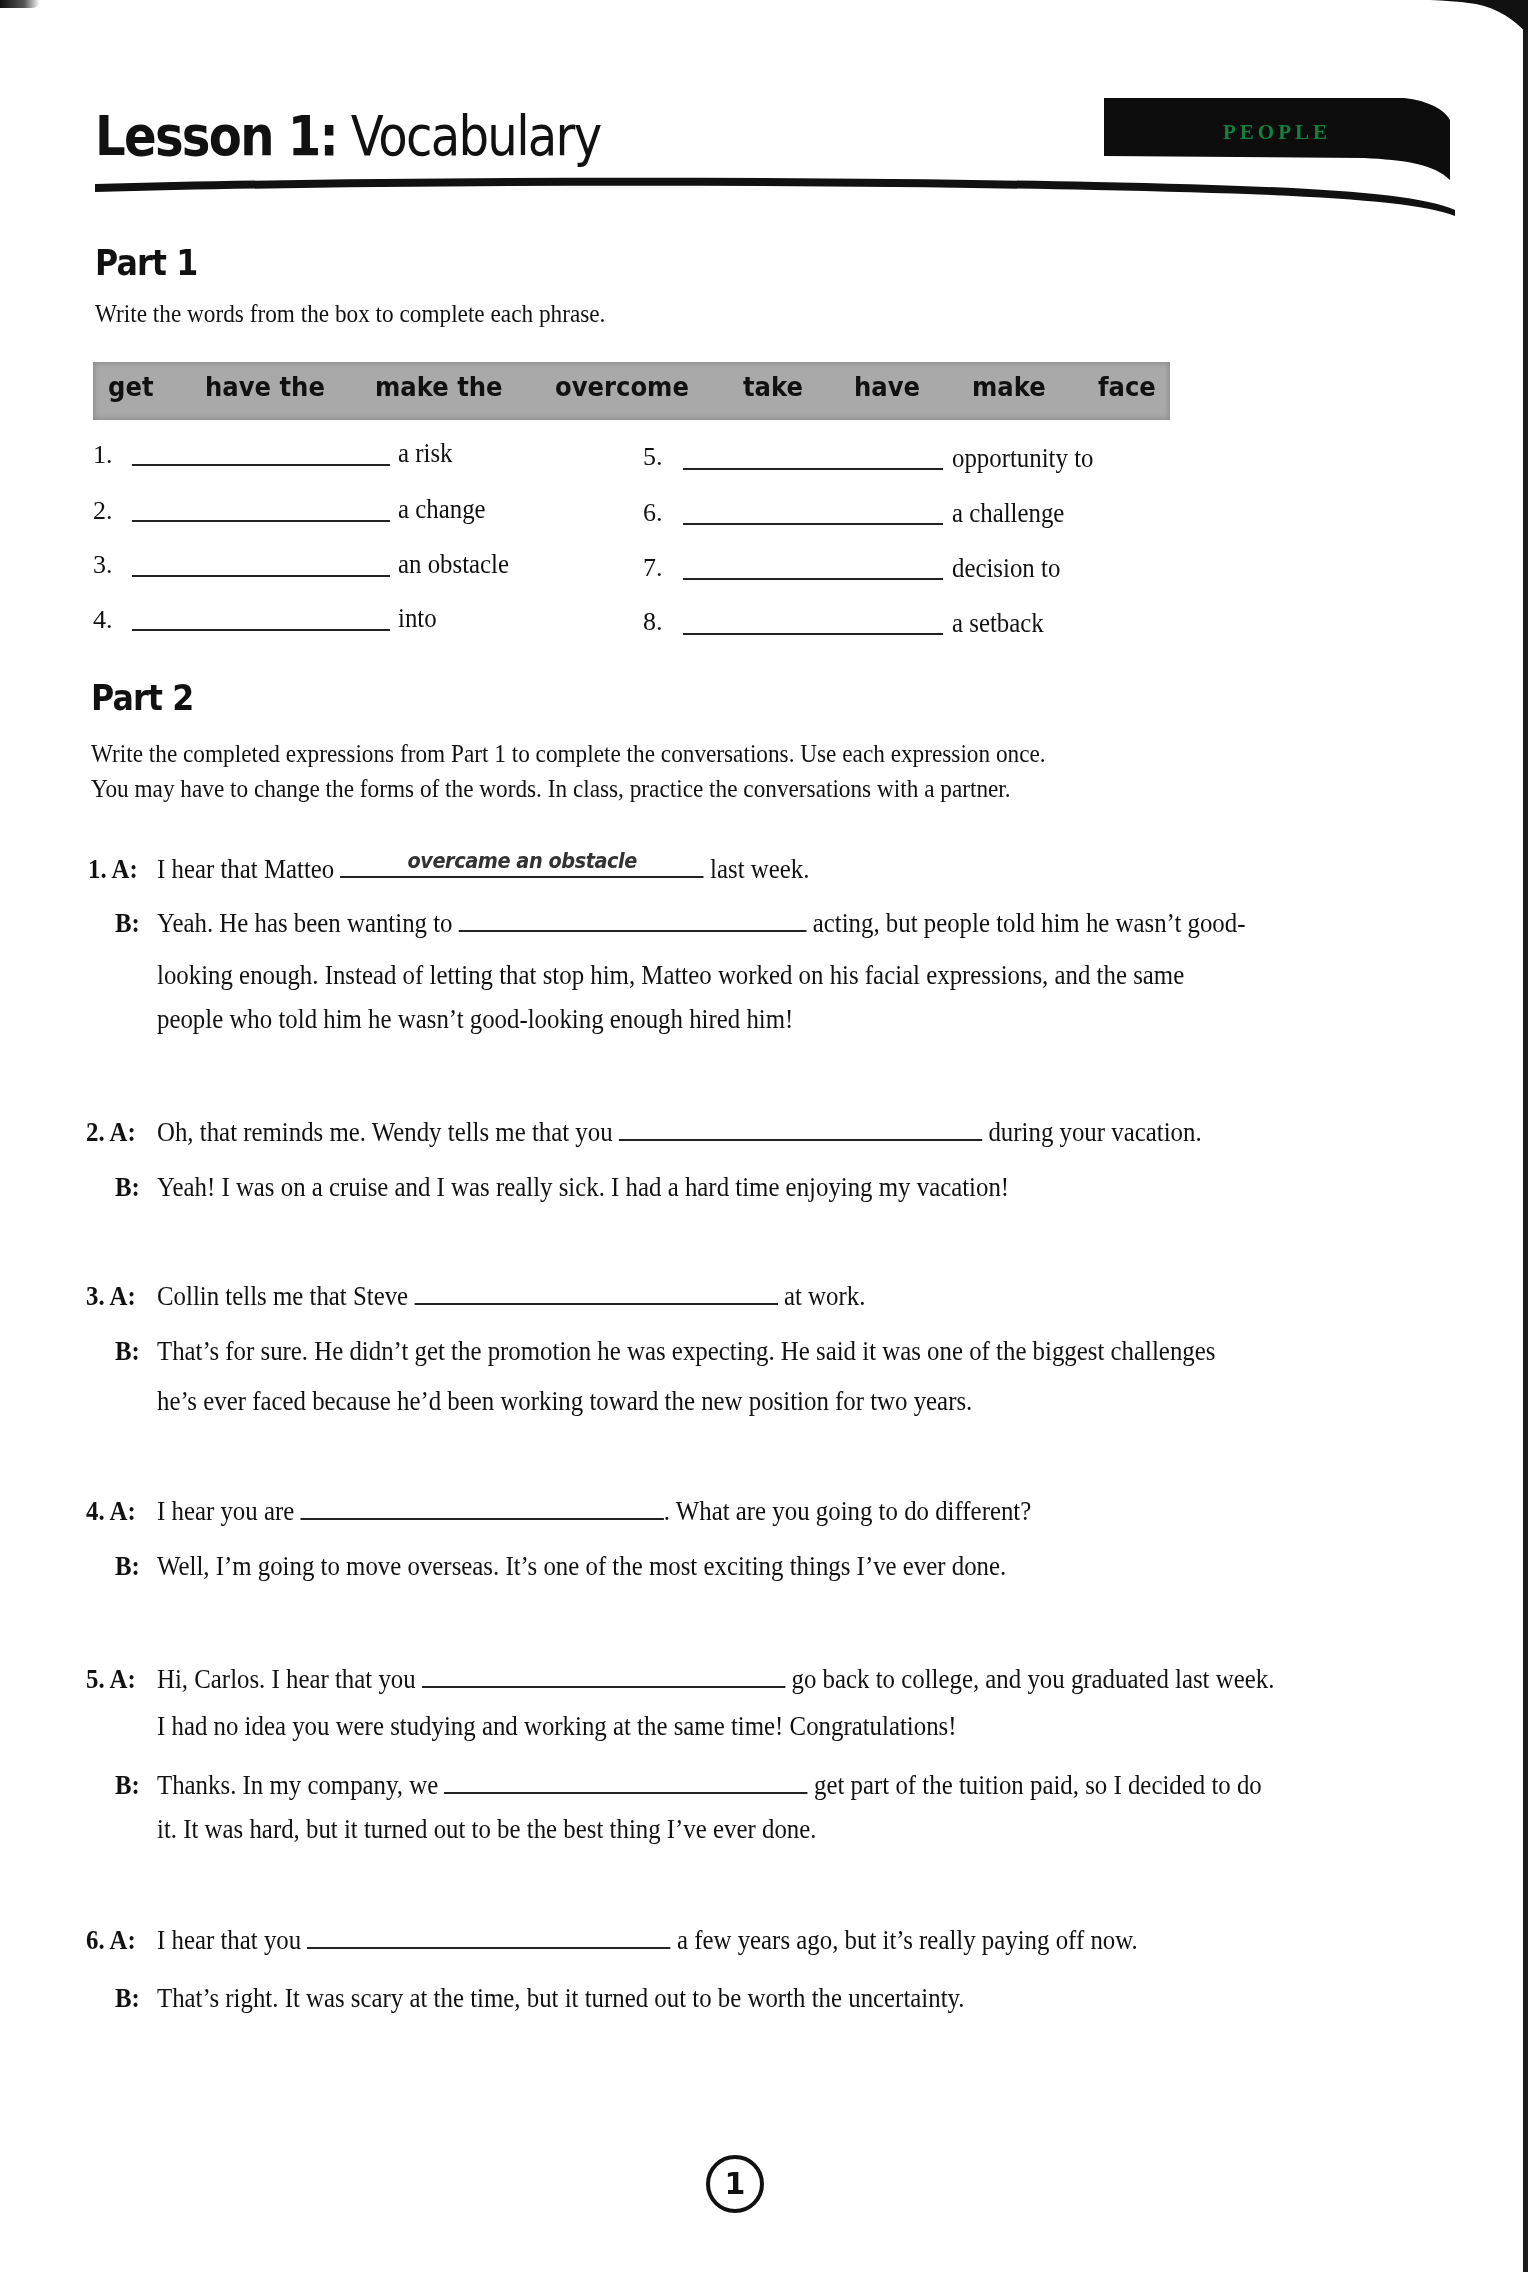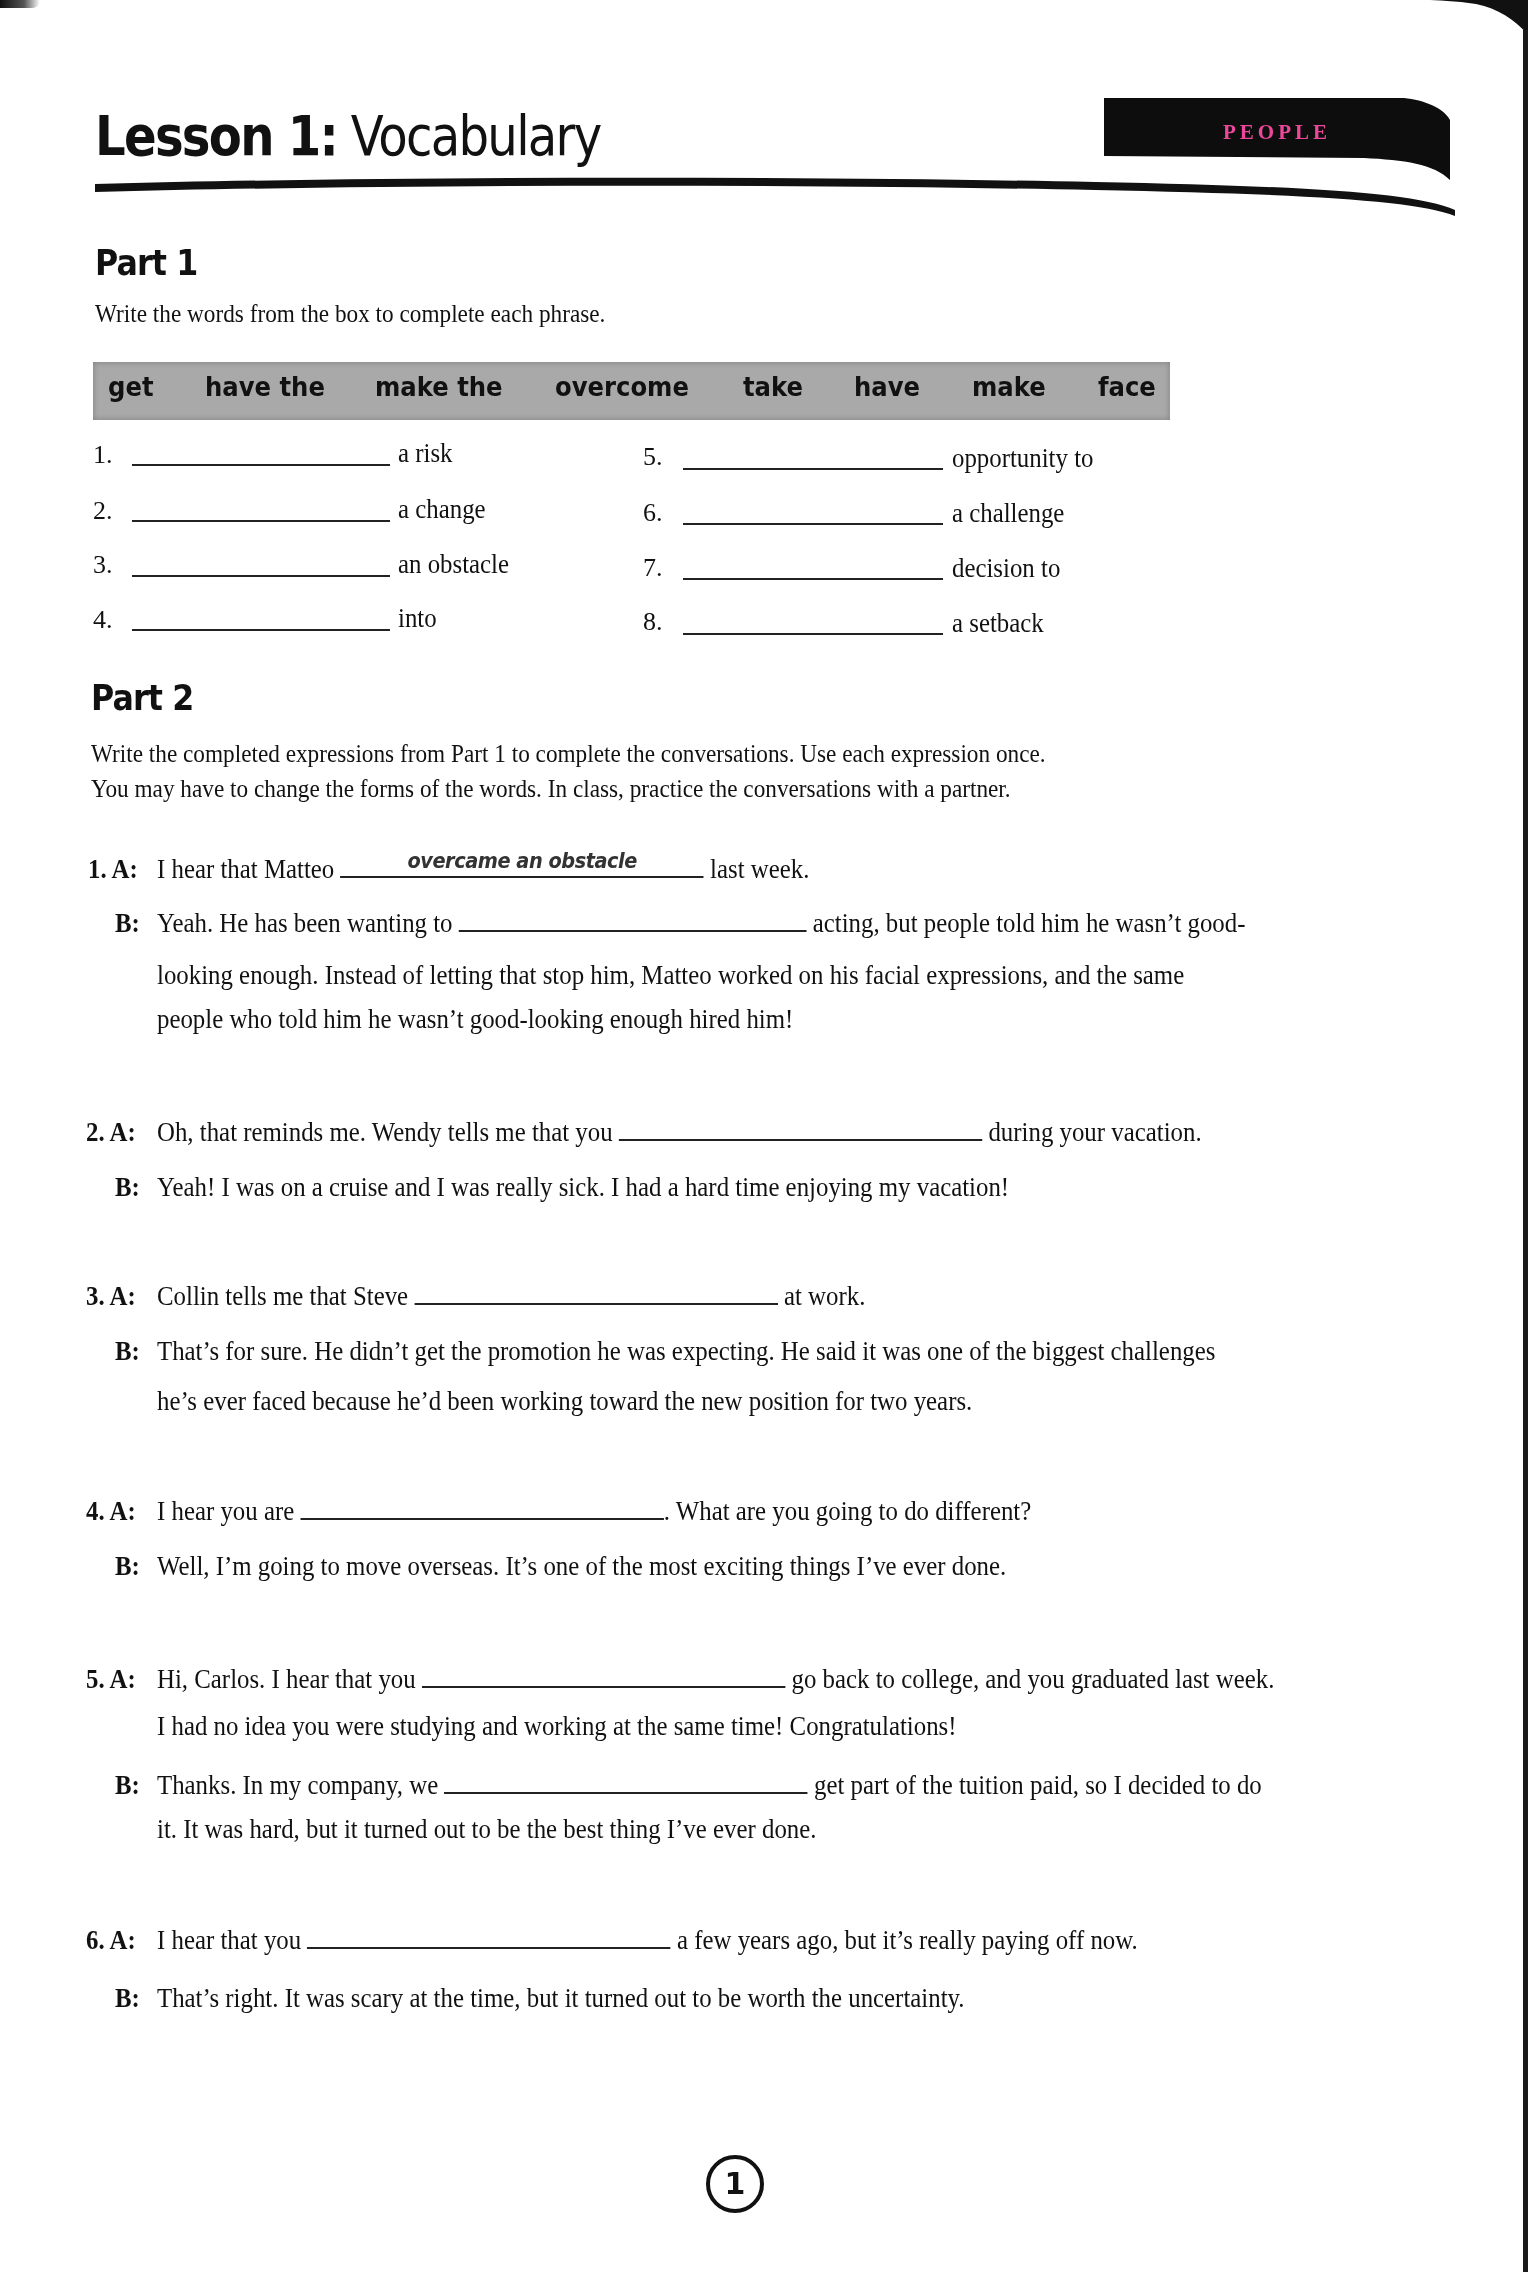--- a/index.html
+++ b/index.html
@@ -12,21 +12,21 @@
   .page-edge-fade { position: absolute; left: 1528px; top: 0; width: 8px; height: 2272px; background: #fff; }
 
   .sans { font-family: "DejaVu Sans", "Liberation Sans", sans-serif; }
   .serif { font-family: "Liberation Serif", "DejaVu Serif", serif; }
 
   .title { position: absolute; left: 95px; top: 103px; font-size: 56px; letter-spacing: -2px; white-space: nowrap; transform: scaleX(0.86); transform-origin: left top; }
   .title .bold { font-weight: bold; }
   .title .light { font-weight: normal; }
 
   .banner { position: absolute; left: 1104px; top: 98px; width: 346px; height: 82px; }
-  .banner-text { position: absolute; left: 1104px; top: 120px; width: 346px; text-align: center; color: #ec4899; font-size: 21px; font-weight: bold; letter-spacing: 4px; }
+  .banner-text { position: absolute; left: 1104px; top: 120px; width: 346px; text-align: center; color: #15803d; font-size: 21px; font-weight: bold; letter-spacing: 4px; }
 
   .title-rule { position: absolute; left: 95px; top: 170px; width: 1360px; height: 50px; }
 
   .h-part { position: absolute; font-size: 36px; font-weight: bold; letter-spacing: -1px; transform: scaleX(0.88); transform-origin: left top; }
   .instr { position: absolute; font-size: 25px; white-space: nowrap; transform: scaleX(0.93); transform-origin: left top; }
 
   .wordbox { position: absolute; left: 93px; top: 362px; width: 1077px; height: 58px; background: #a9a9a9; box-shadow: inset 0 0 6px rgba(0,0,0,0.25); }
   .word { position: absolute; top: 371px; font-size: 27px; font-weight: bold; color: #111; white-space: nowrap; transform: scaleX(0.9); transform-origin: left top; }
 
   .ex-num { position: absolute; font-size: 26px; }

